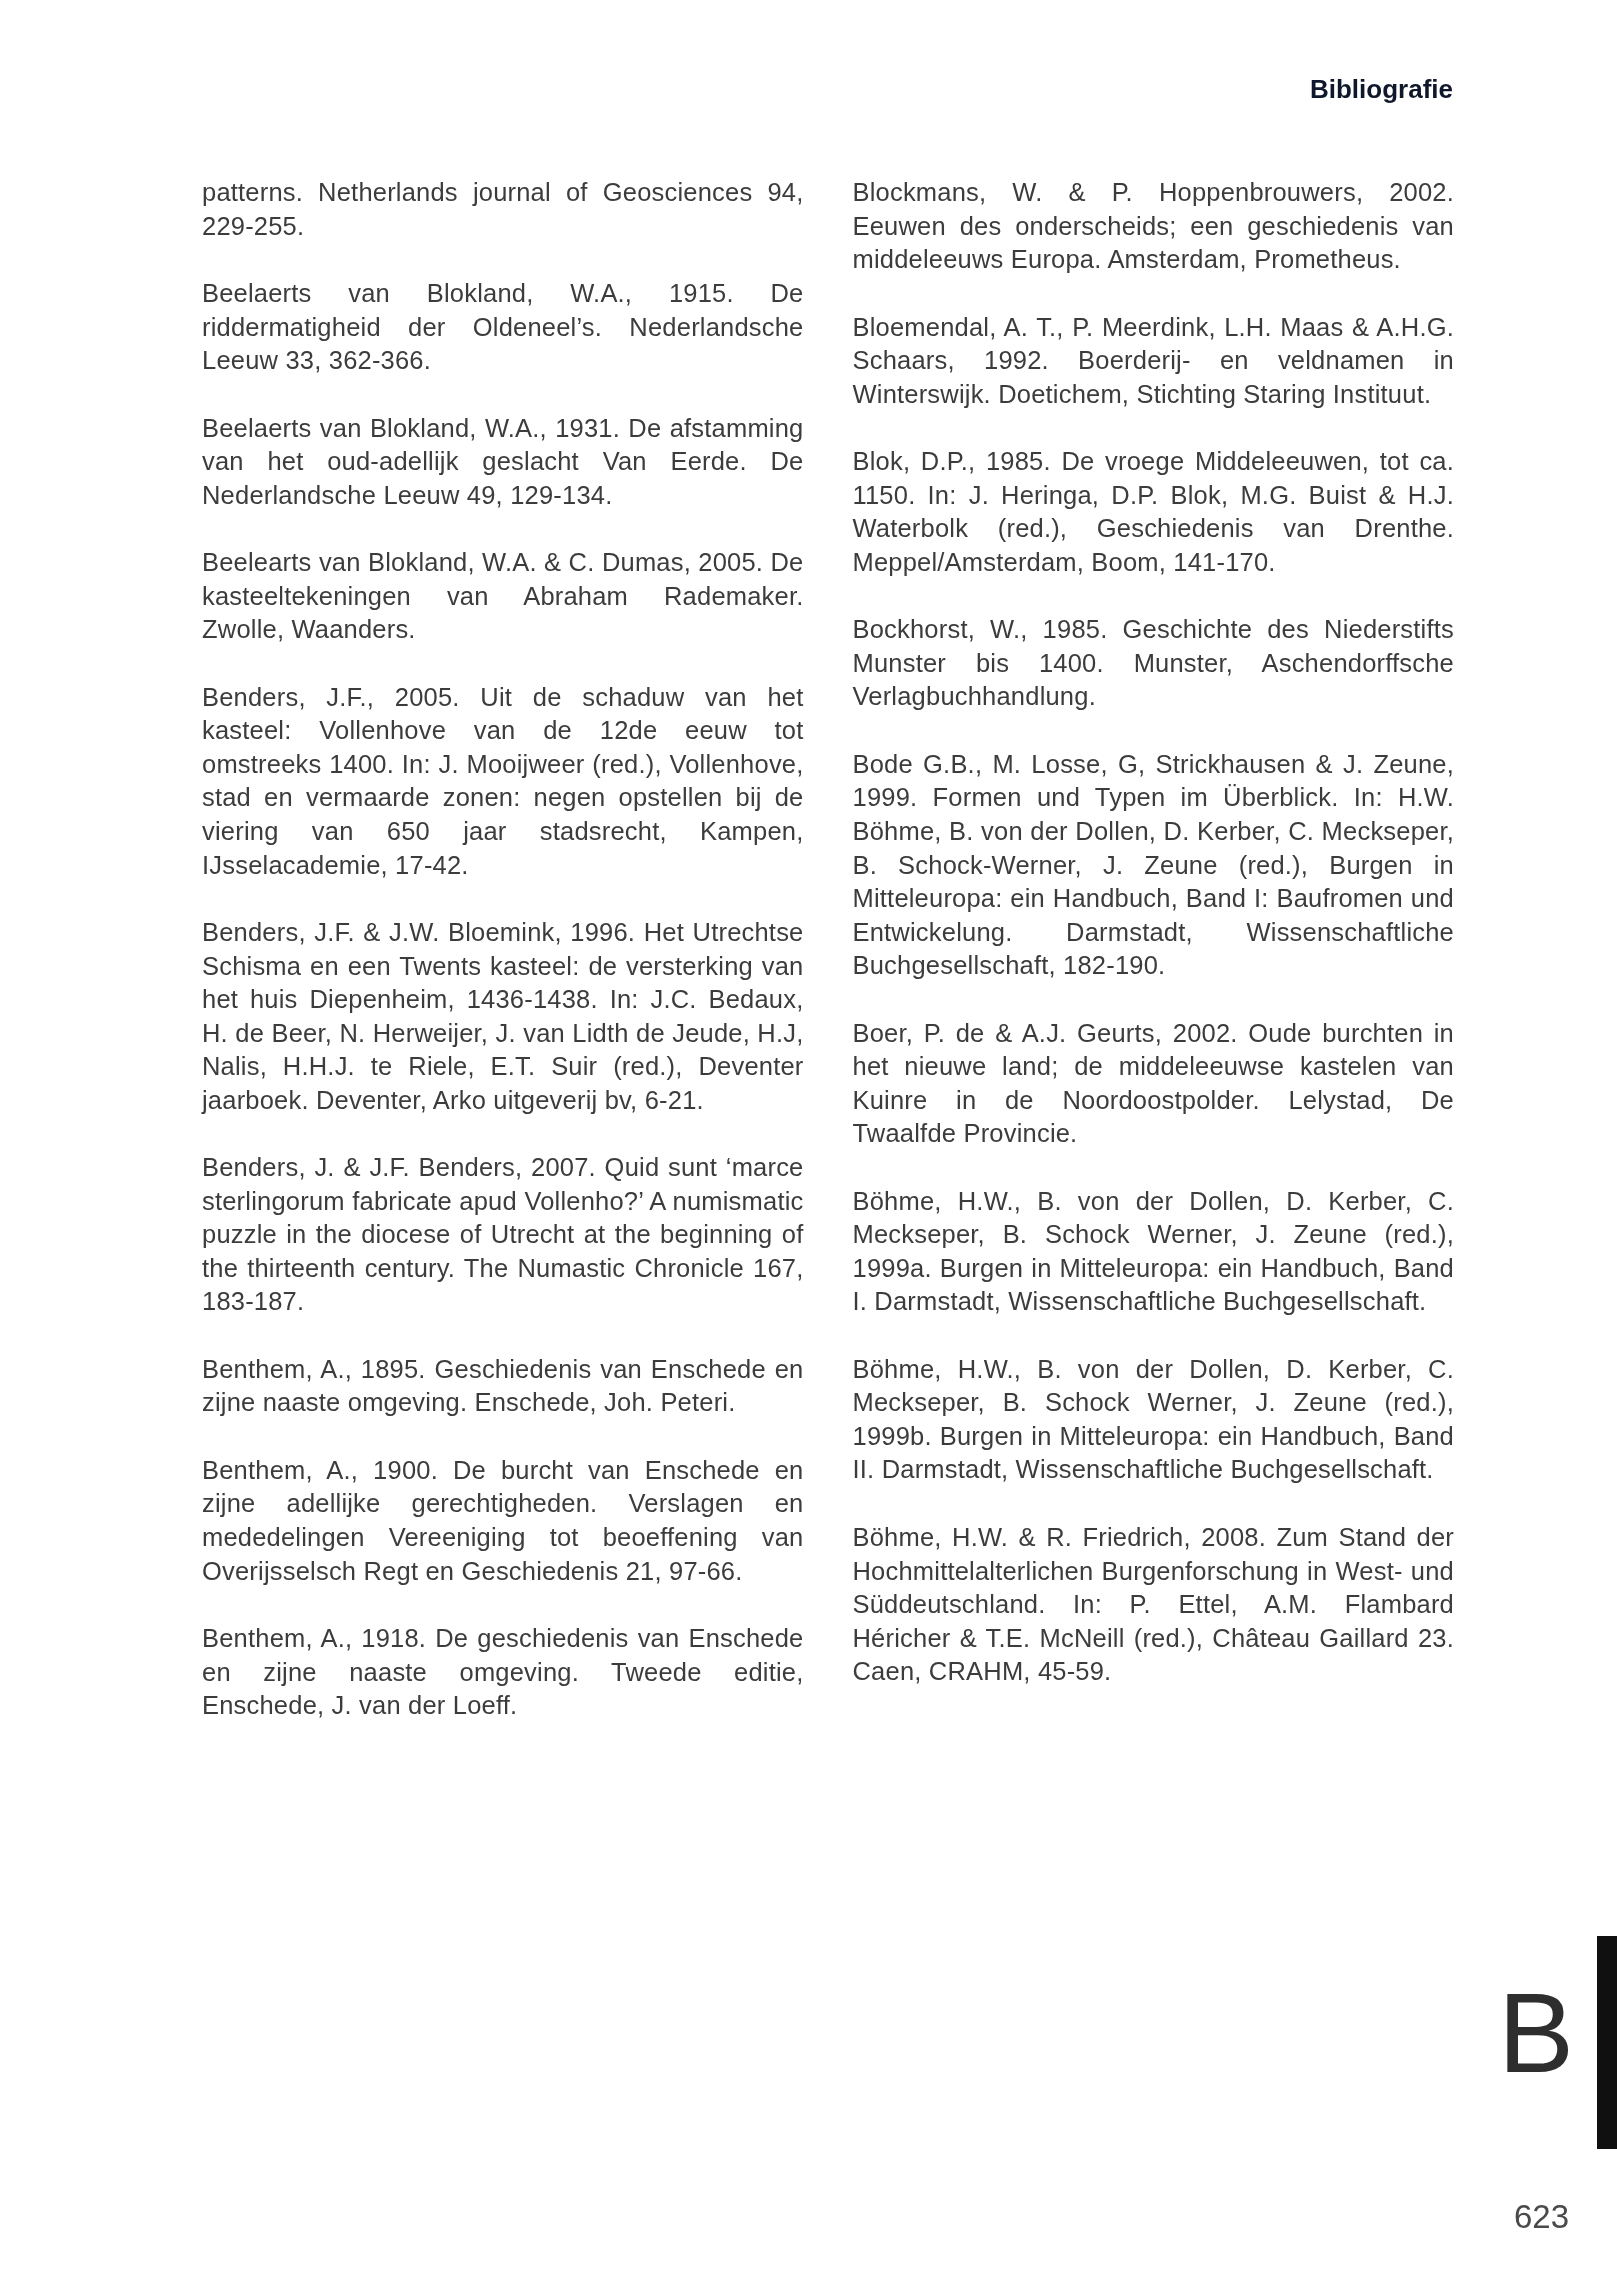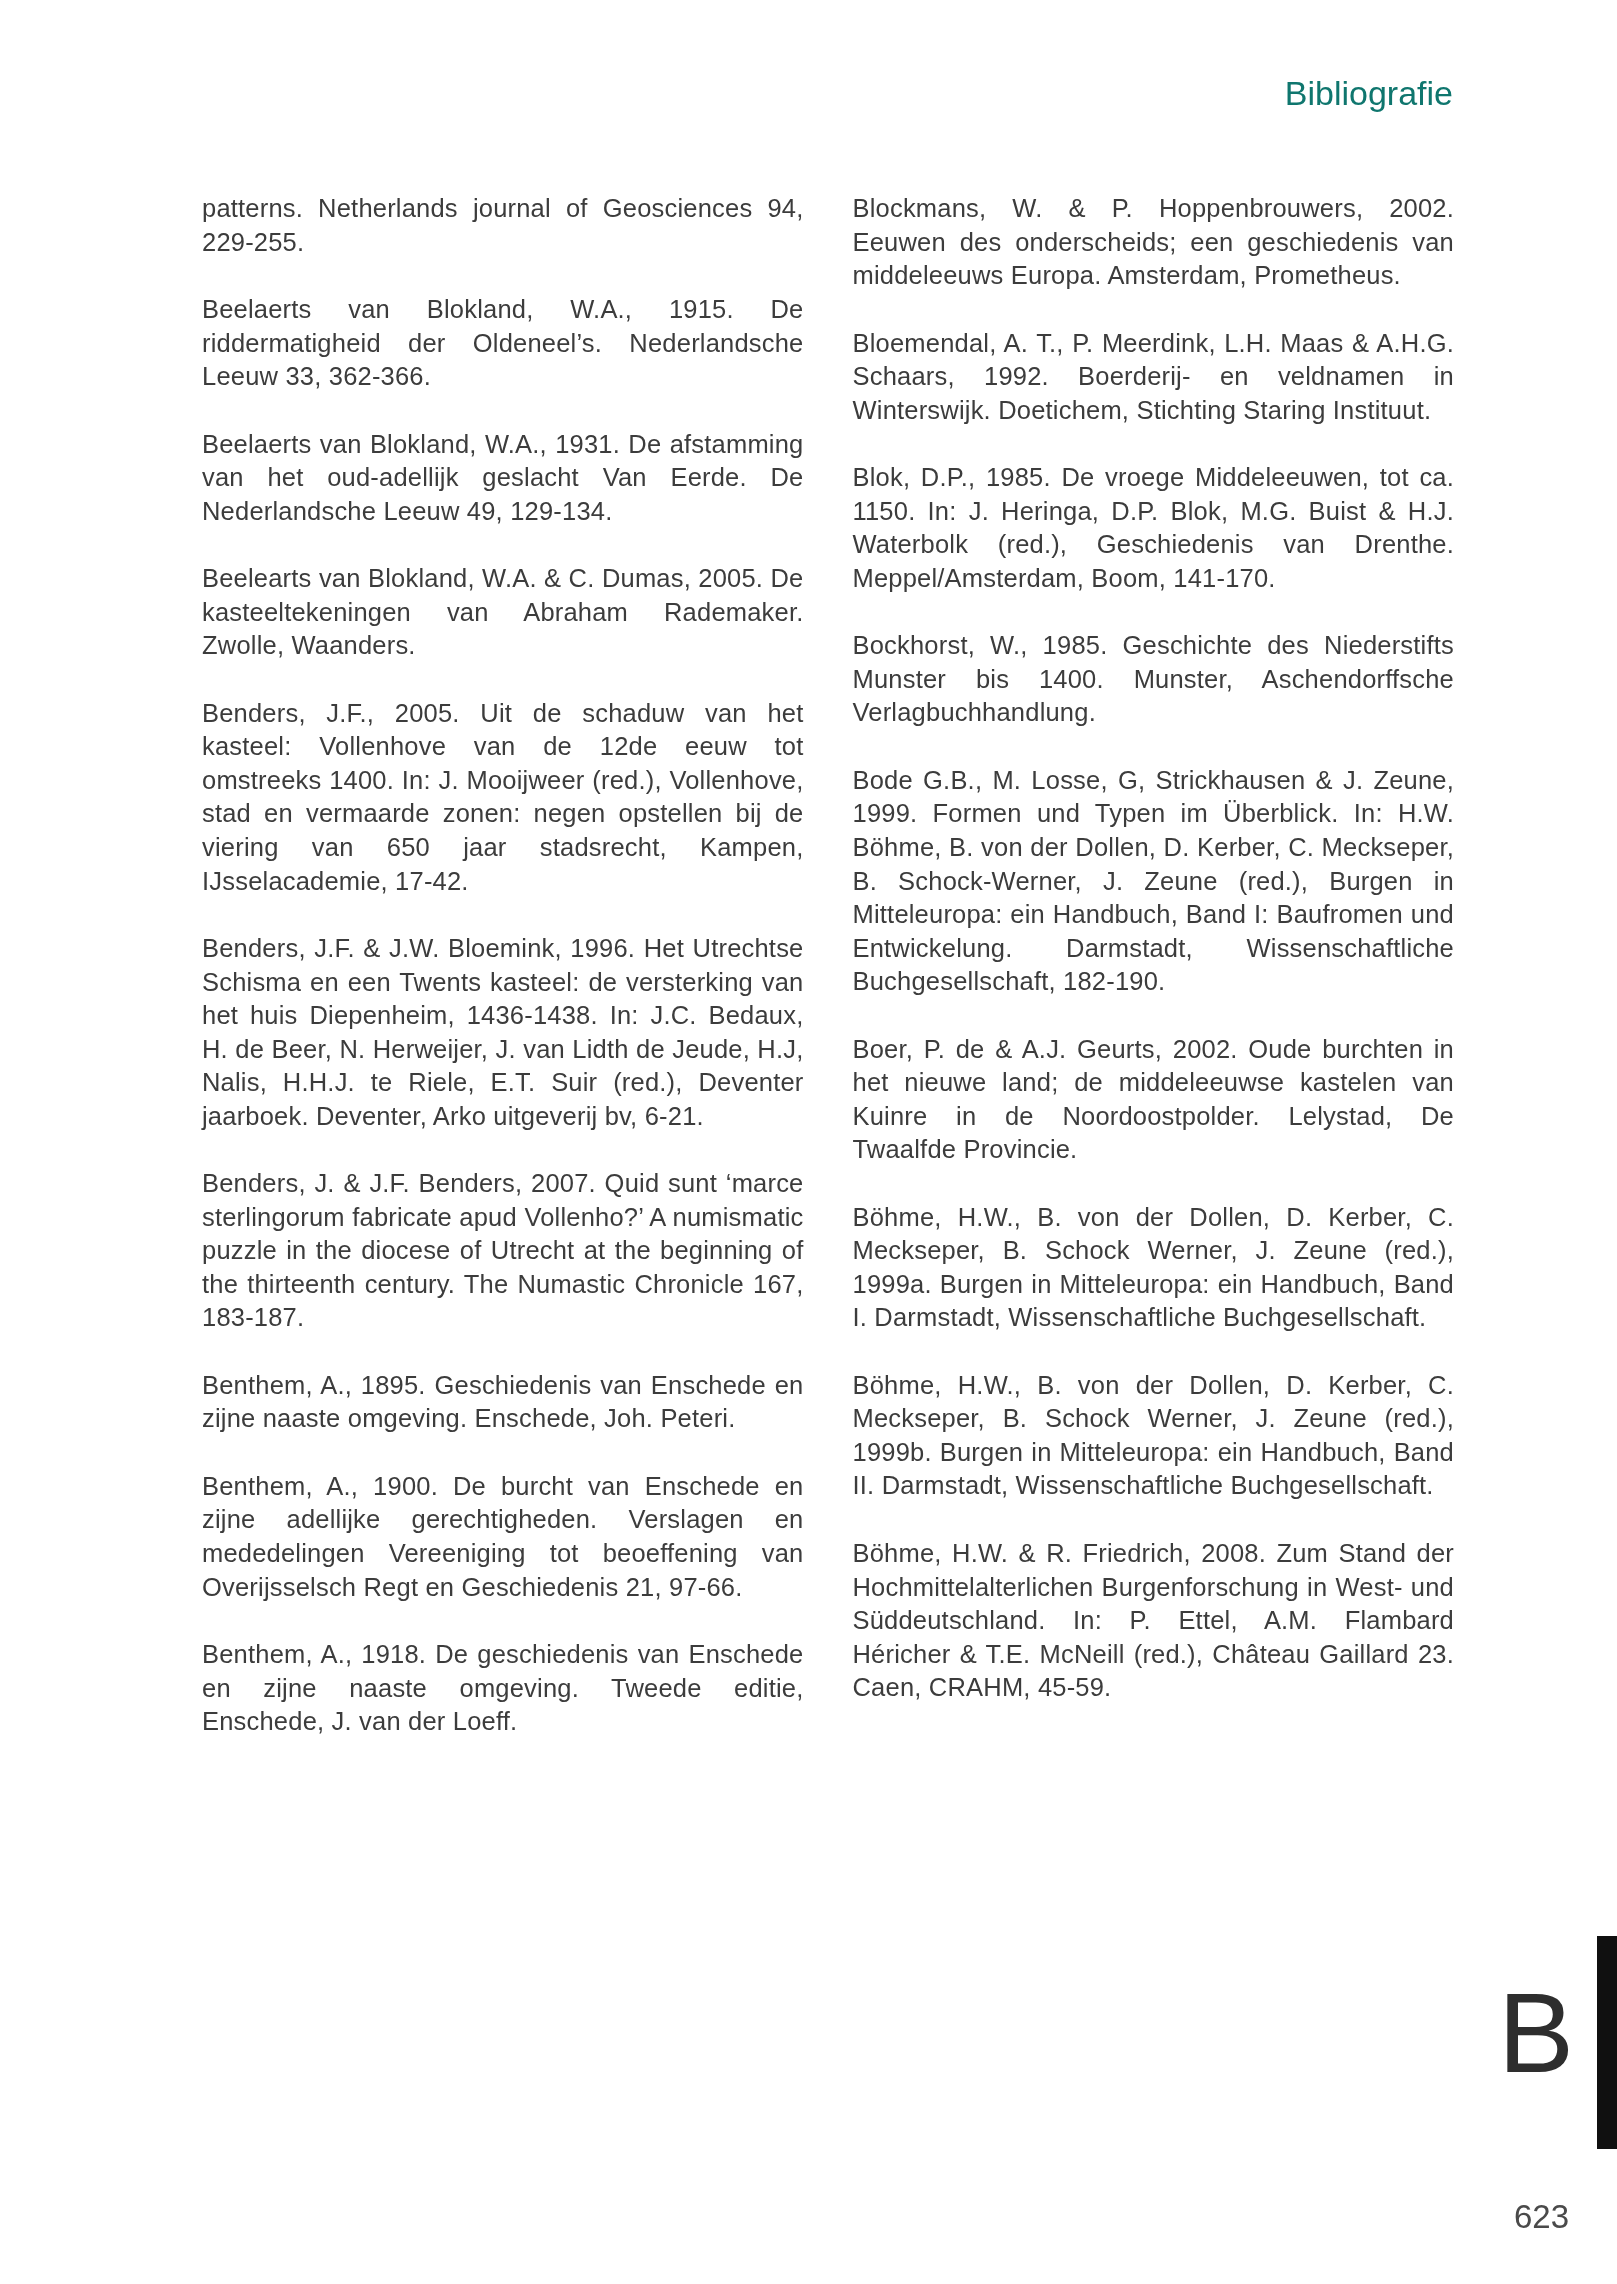--- a/index.html
+++ b/index.html
@@ -14,27 +14,28 @@
     background: #ffffff;
     font-family: "Liberation Sans", sans-serif;
     color: #3c3c3c;
     overflow: hidden;
     margin: 0 auto;
   }
   .running-header {
     position: absolute;
     top: 76px;
     right: 165px;
-    font-size: 34px;
+    font-size: 26px;
     line-height: 1;
-    color: #0f766e;
+    color: #0f172a;
+    font-weight: bold;
   }
   .columns {
     position: absolute;
-    top: 192px;
+    top: 176px;
     left: 202px;
     width: 1252px;
     display: flex;
     gap: 49px;
   }
   .column {
     width: 605px;
   }
   .entry {
     font-size: 25.5px;

